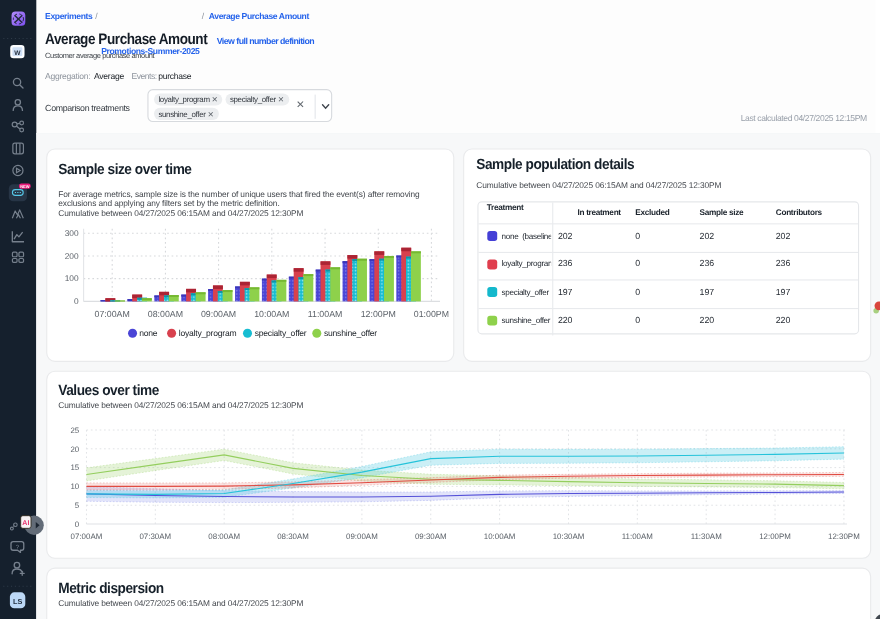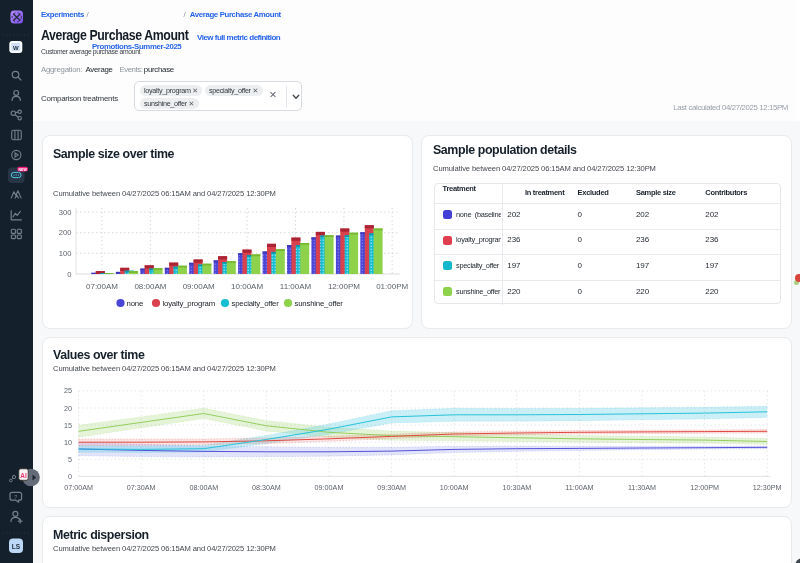--- a/index.html
+++ b/index.html
@@ -131,21 +131,21 @@
   <div class="abs" id="content-bg"></div>
 
   <div class="abs" id="breadcrumb" style="left:41px; top:9.5px; width:400px; height:10px; font-size:7.8px; font-weight:bold; color:#2563eb; letter-spacing:-0.35px;">
     <span class="abs" style="left:0;">Experiments</span>
     <span class="abs" style="left:45.5px; color:#8b929b; font-weight:normal;">/</span>
     <span class="abs" style="left:51px;margin-top:32px;">Promotions-Summer-2025</span>
     <span class="abs" style="left:142.5px; color:#8b929b; font-weight:normal;">/</span>
     <span class="abs" style="left:148.8px;">Average Purchase Amount</span>
   </div>
   <div class="abs" style="left:41px; top:27px; font-size:14px; font-weight:bold; color:#141c26; letter-spacing:-0.45px; transform:scaleX(0.88); transform-origin:left top;">Average Purchase Amount</div>
-  <div class="abs blue" style="left:197px; top:32.5px; font-size:8px; font-weight:bold; letter-spacing:-0.5px;">View full metric definition</div>
+  <div class="abs blue" style="left:197px; top:32.5px; font-size:8px; font-weight:bold; letter-spacing:-0.5px;">View full number definition</div>
   <div class="abs" style="left:41px; top:48px; font-size:6.8px; color:#3c4147; letter-spacing:-0.35px;">Customer average purchase amount</div>
 
   <div class="abs" style="left:41px; top:65px; width:250px; height:10px; font-size:7.8px; letter-spacing:-0.25px;text-align:right;">
     <span class="abs" style="left:0; color:#8e949d;">Aggregation:</span>
     <span class="abs" style="left:44.5px; color:#191e24;">Average</span>
     <span class="abs" style="left:78.5px; color:#8e949d; letter-spacing:-0.45px;">Events:</span>
     <span class="abs" style="left:102.8px; color:#191e24;">purchase</span>
   </div>
 
   <div class="abs" style="left:41px; top:93.5px; font-size:8px; color:#32383f; letter-spacing:-0.3px;">Comparison treatments</div>
@@ -158,20 +158,21 @@
     <div class="abs" style="left:151.5px; top:4px; width:1px; height:22px; background:#e3e6ea;"></div>
     <svg class="abs" style="left:157px; top:12px;" width="8" height="6" viewBox="0 0 8 6">
         <path d="M1.2 1.3 L4 4.3 L6.8 1.3" stroke="#40464e" stroke-width="1.3" fill="none" stroke-linecap="round"></path>
       </svg>
   </div>
 
   <div class="abs" style="right:8px; top:103px; font-size:7.8px; color:#9aa1ab; letter-spacing:-0.35px; white-space:nowrap;">Last calculated 04/27/2025 12:15PM</div>
 
   <div class="card" id="card1" style="left:41.8px; top:135.4px; width:371.4px; height:193.9px;"></div>
   <div class="ctitle" style="left:53px; top:146px;">Sample size over time</div>
+  <div class="csub" style="left:53px; top:172.5px; width:340px; line-height:8.9px;">For average metrics, sample size is the number of unique users that fired the event(s) after removing exclusions and applying any filters set by the metric definition.</div>
   <div class="csub" style="left:53px; top:188.8px;">Cumulative between 04/27/2025 06:15AM and 04/27/2025 12:30PM</div>
   <svg class="abs" id="barchart" style="left:40px; top:200px;" width="368" height="112" viewBox="0 0 368 112">
     <defs>
     <pattern id="dotsW" width="3" height="3" patternUnits="userSpaceOnUse">
           <circle cx="1.2" cy="1.2" r="0.75" fill="#ffffff" fill-opacity="0.6"></circle>
         </pattern>
     <pattern id="dotsB" width="3" height="3" patternUnits="userSpaceOnUse">
           <circle cx="1.3" cy="1.3" r="0.7" fill="#ffffff" fill-opacity="0.3"></circle>
         </pattern>
     </defs>

